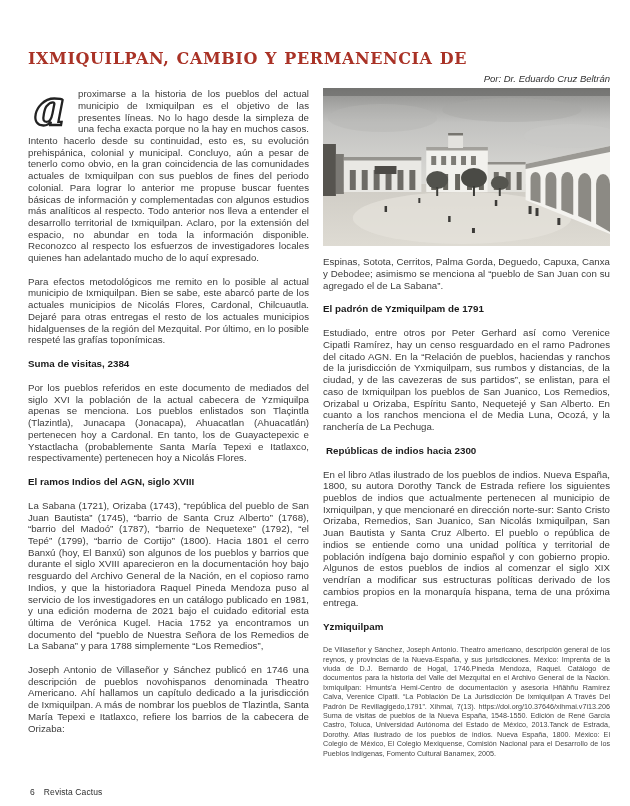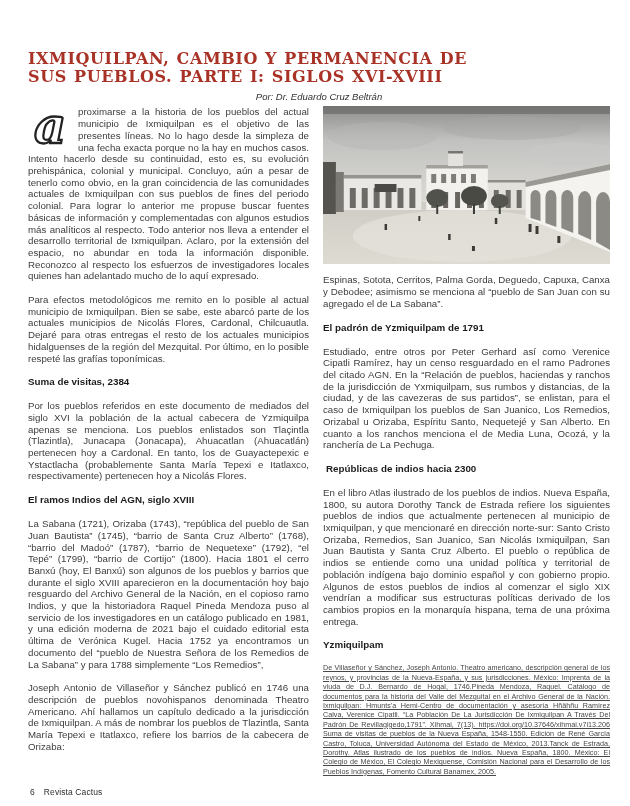--- a/index.html
+++ b/index.html
@@ -16,21 +16,21 @@
     font-family: "DejaVu Serif", serif;
     font-weight: bold;
     font-size: 16px;
     line-height: 1.14;
     text-align: left;
     letter-spacing: 0.6px;
     word-spacing: 1px;
     color: #a93226;
   }
   .byline {
-    text-align: center;
+    text-align: right;
     font-style: italic;
     font-size: 9.5px;
     color: #333333;
     margin: 5px 0 4px 0;
   }
 
   .columns { display: flex; gap: 14px; }
   .col-left  { width: 281px; flex: 0 0 281px; }
   .col-right { width: 287px; flex: 1; }
 
@@ -63,21 +63,20 @@
     background: #cccccc;
   }
   .photo-wrap svg { display: block; width: 100%; height: 100%; }
 
   .refs-p {
     font-size: 7.2px;
     line-height: 9.4px;
     text-align: justify;
     color: #474747;
     margin-bottom: 0;
-    text-decoration: underline;
   }
 
   .footer {
     position: absolute;
     left: 30px;
     bottom: 9px;
     display: flex;
     align-items: baseline;
     gap: 9px;
     font-size: 8.5px;
@@ -85,21 +84,20 @@
     letter-spacing: 0.1px;
   }
 </style>
 </head>
 <body>
 
 <div class="page">
 
   <div class="title">
     <div>IXMIQUILPAN, CAMBIO Y PERMANENCIA DE</div>
-    <div>SUS PUEBLOS. PARTE I: SIGLOS XVI-XVIII</div>
   </div>
 
   <div class="byline">Por: Dr. Eduardo Cruz Beltrán</div>
 
   <div class="columns">
 
     <div class="col-left">
 
       <p class="body-p">
         <svg class="dropcap" viewBox="0 0 46 44" aria-hidden="true">

